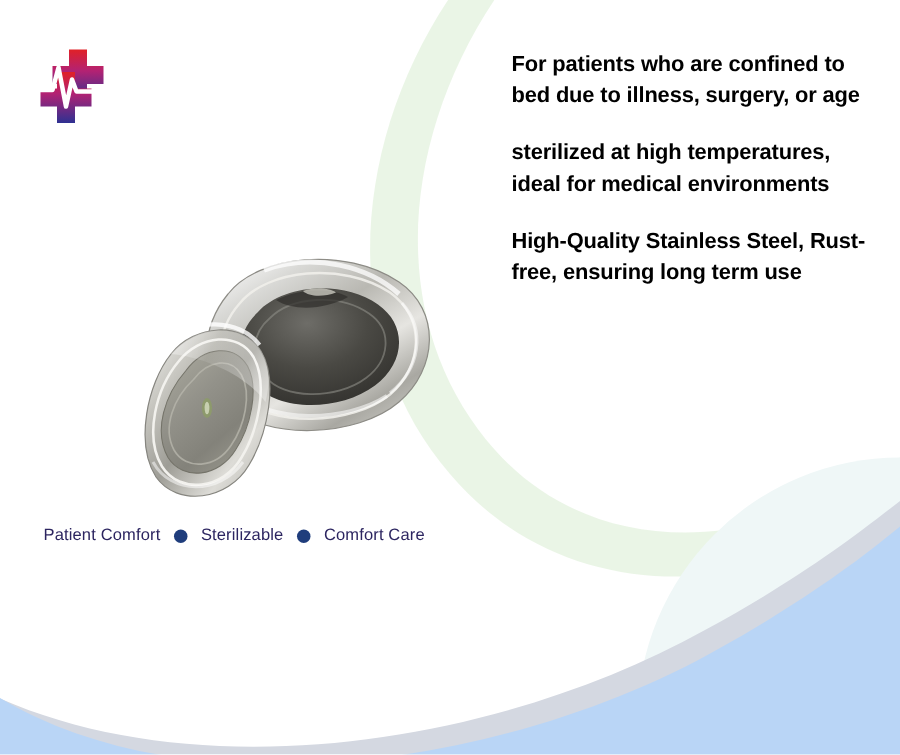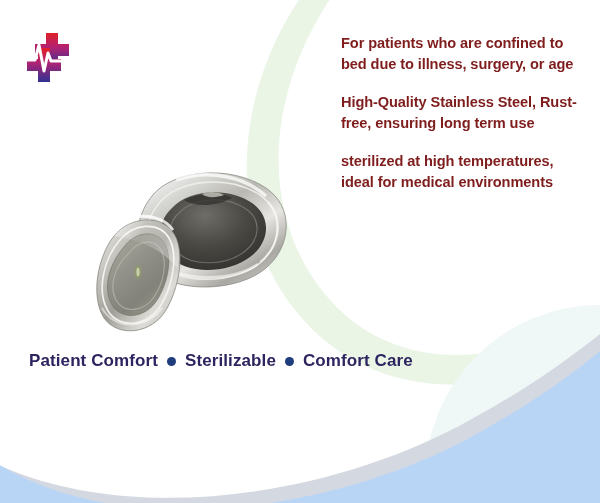--- a/index.html
+++ b/index.html
@@ -39,33 +39,33 @@
   
   .copy{
     position:absolute;
     left:341px; top:33px;
     width:248px;
   }
   .copy-block{
     font-size:14.6px;
     font-weight:bold;
     line-height:1.44;
-    color:#7f1d1d;
+    color:#000000;
     letter-spacing:-0.1px;
     margin-bottom:17px;
   }
   .copy-block:last-child{ margin-bottom:0; }
 
   
   .features{
     position:absolute;
     left:29px; top:351px;
     display:flex; align-items:center;
-    font-size:17px;
-    font-weight:bold;
+    font-size:11px;
+    font-weight:normal;
     color:#2c2560;
     letter-spacing:0.1px;
     justify-content:space-between;
   }
   .feature-label{ white-space:nowrap; }
   .feature-dot{
     width:9px; height:9px;
     border-radius:50%;
     background:#1f3d7c;
     margin:0 9px;
@@ -232,22 +232,22 @@
                  C 100 86, 100 98, 97 110
                  C 84 92, 56 80, 34 78 Z" fill="url(#sheen)" opacity="0.55"></path>
         <path d="M30 70 C 48 54, 80 54, 93 72" fill="none" stroke="#ffffff" stroke-width="2.8" opacity="0.8"></path>
         <path d="M22 150 C 34 172, 66 172, 82 150" fill="none" stroke="#ffffff" stroke-width="2" opacity="0.5"></path>
       </g>
     </svg>
   </div>
 
   <div class="copy">
     <p class="copy-block">For patients who are confined to bed due to illness, surgery, or age</p>
+    <p class="copy-block">sterilized at high temperatures, ideal for medical environments</p>
     <p class="copy-block">High-Quality Stainless Steel, Rust-free, ensuring long term use</p>
-    <p class="copy-block">sterilized at high temperatures, ideal for medical environments</p>
   </div>
 
   <div class="features">
     <span class="feature-label">Patient Comfort</span>
     <span class="feature-dot"></span>
     <span class="feature-label">Sterilizable</span>
     <span class="feature-dot"></span>
     <span class="feature-label">Comfort Care</span>
   </div>
 

